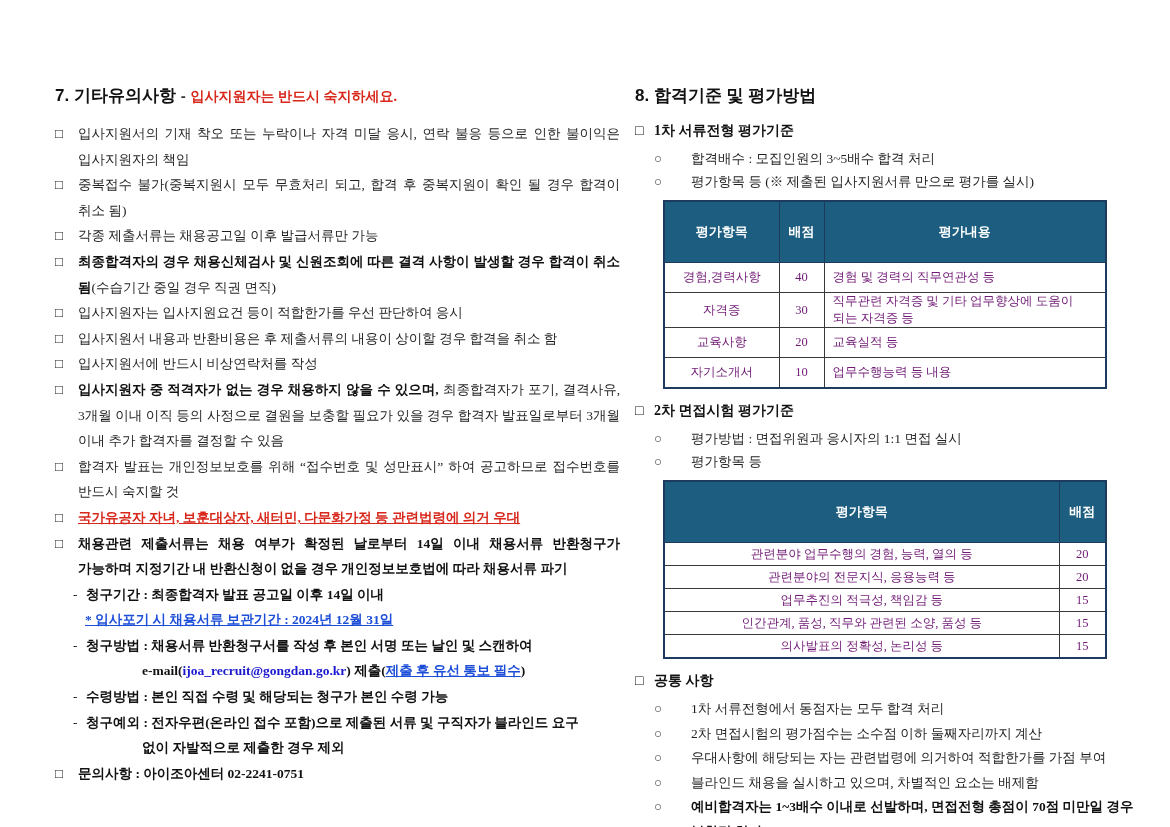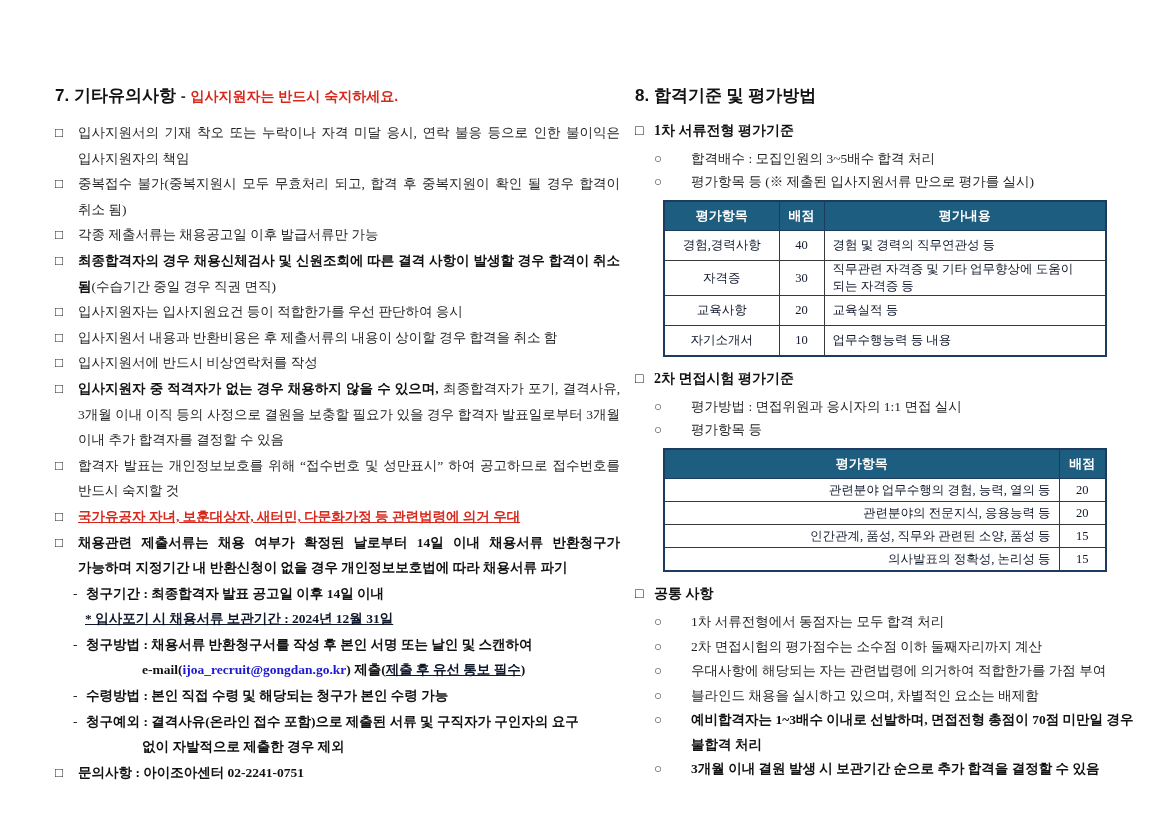--- a/index.html
+++ b/index.html
@@ -8,64 +8,64 @@
     font-family:"Liberation Serif", serif;color:#1f1f1f;overflow:hidden;
   }
   .col{position:absolute;top:85px;}
   .col-left{left:55px;width:565px;}
   .col-right{left:635px;width:520px;}
 
   h2.sec-title{
     font-family:"Liberation Sans", sans-serif;
     font-size:17px;font-weight:bold;color:#111;margin:0 0 13px 0;line-height:22px;
   }
-  .warn{color:#d8271b;font-family:Liberation Sans, sans-serif;font-size:14px;font-weight:bold;}
+  .warn{color:#d8271b;font-family:Liberation Serif, serif;font-size:14px;font-weight:bold;}
   .dash-sep{font-weight:bold;color:#333;font-size:15px;}
 
   
   .item{display:flex;font-size:13.5px;line-height:25.6px;text-align:justify;}
   .item .bullet{flex:0 0 23px;color:#222;}
   .item .bullet.dash{flex-basis:13px;}
   .item.ind1{padding-left:18px;}
   .item.ind2{padding-left:30px;}
   .item.ind3{padding-left:87px;}
   .item .content{flex:1;word-break:keep-all;}
 
   .sb{font-weight:bold;color:#111;}
   .sru{color:#d8271b;font-weight:bold;text-decoration:underline;}
   .sbl{color:#1b18cf;font-weight:bold;}
-  .sblu{color:#0f172a;font-weight:bold;text-decoration:underline;}
+  .sblu{color:#1d4ed8;font-weight:bold;text-decoration:underline;}
 
   
   .r-section{margin-bottom:10px;}
   .r-heading{display:flex;font-size:14px;font-weight:bold;line-height:22px;margin:2px 0 5px 0;color:#111;}
   .r-heading .glyph{flex:0 0 19px;font-weight:normal;}
   .r-bullet{display:flex;padding-left:19px;font-size:13.5px;line-height:23px;word-break:keep-all;}
   .r-bullet .glyph{flex:0 0 23px;color:#444;}
   .r-bullet .content{flex:1;margin-left:14px;}
   .sec-common .r-bullet{line-height:24.5px;}
 
   table.eval-table{
     border-collapse:collapse;table-layout:fixed;margin:7px 0 11px 28px;
     border:2px solid #1d3a5f;
   }
   table.eval-table th{
     background:#1d5e80;color:#ffffff;
     font-family:"Liberation Sans", sans-serif;font-size:13px;font-weight:bold;
-    border:1px solid #1d3a5f;padding:0 6px;height:28px;
+    border:1px solid #1d3a5f;padding:16px 6px;height:28px;
   }
   table.eval-table td{
-    border:1px solid #3a3a3a;font-size:12.5px;color:#0f172a;
+    border:1px solid #3a3a3a;font-size:12.5px;color:#701a75;
     padding:0 8px;word-break:keep-all;margin-left:35px;
   }
   table.tbl-a td{height:29px;}
   table.tbl-b td{height:22px;}
   table.tbl-a td:nth-child(1),table.tbl-a td:nth-child(2){text-align:center;}
   table.tbl-a td:nth-child(3){text-align:left;}
-  table.tbl-b td:nth-child(1){text-align:right;}
+  table.tbl-b td:nth-child(1){text-align:center;}
   table.tbl-b td:nth-child(2){text-align:center;}
 </style>
 </head>
 <body>
 
 <div class="page">
 
   <div class="col col-left">
     <h2 class="sec-title">
       <span>7. 기타유의사항</span>
@@ -130,21 +130,21 @@
         </div>
         <div class="item ind3">
           <span class="content"><span class="sb">e-mail(</span><span class="sbl">ijoa_recruit@gongdan.go.kr</span><span class="sb">) 제출(</span><span class="sblu">제출 후 유선 통보 필수</span><span class="sb">)</span></span>
         </div>
         <div class="item ind1">
           <span class="bullet dash">-</span>
           <span class="content"><span class="sb">수령방법 : 본인 직접 수령 및 해당되는 청구가 본인 수령 가능</span></span>
         </div>
         <div class="item ind1">
           <span class="bullet dash">-</span>
-          <span class="content"><span class="sb">청구예외 : 결격사유(온라인 접수 포함)으로 제출된 서류 및 구직자가 구인자의 요구</span></span>
+          <span class="content"><span class="sb">청구예외 : 전자우편(온라인 접수 포함)으로 제출된 서류 및 구직자가 블라인드 요구</span></span>
         </div>
         <div class="item ind3">
           <span class="content"><span class="sb">없이 자발적으로 제출한 경우 제외</span></span>
         </div>
         <div class="item ind0">
           <span class="bullet">□</span>
           <span class="content"><span class="sb">문의사항 : 아이조아센터 02-2241-0751</span></span>
         </div>
       </div>
   </div>
@@ -229,20 +229,24 @@
             <tbody>
               <tr>
                 <td>관련분야 업무수행의 경험, 능력, 열의 등</td>
                 <td>20</td>
               </tr>
               <tr>
                 <td>관련분야의 전문지식, 응용능력 등</td>
                 <td>20</td>
               </tr>
               <tr>
+                <td>업무추진의 적극성, 책임감 등</td>
+                <td>15</td>
+              </tr>
+              <tr>
                 <td>인간관계, 품성, 직무와 관련된 소양, 품성 등</td>
                 <td>15</td>
               </tr>
               <tr>
                 <td>의사발표의 정확성, 논리성 등</td>
                 <td>15</td>
               </tr>
             </tbody>
           </table>
         </div>

